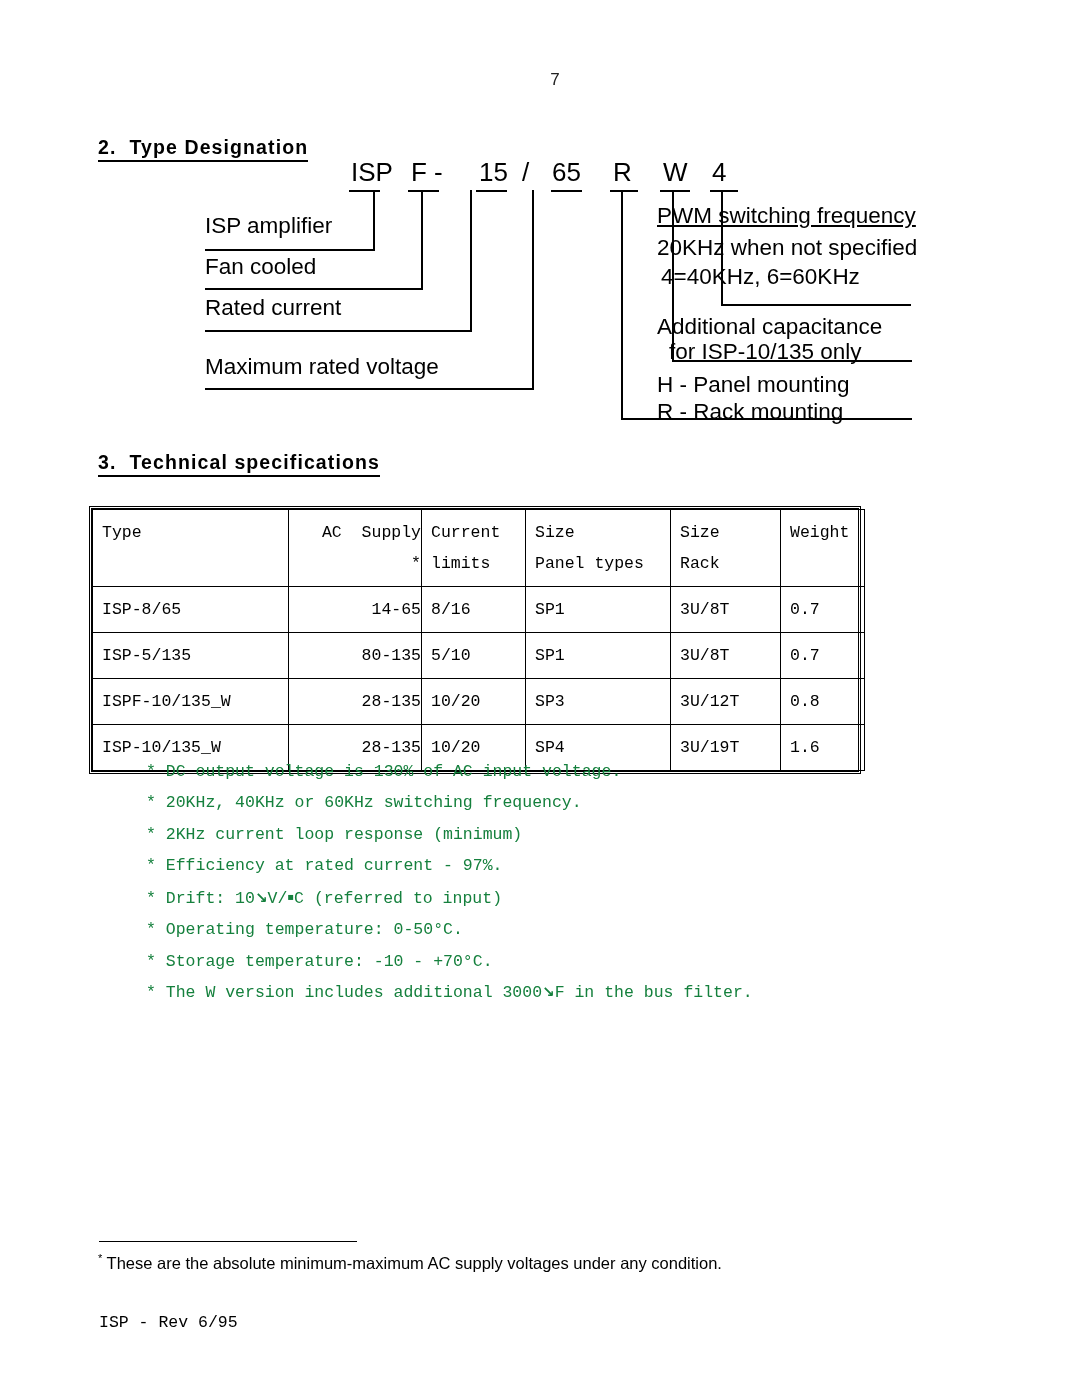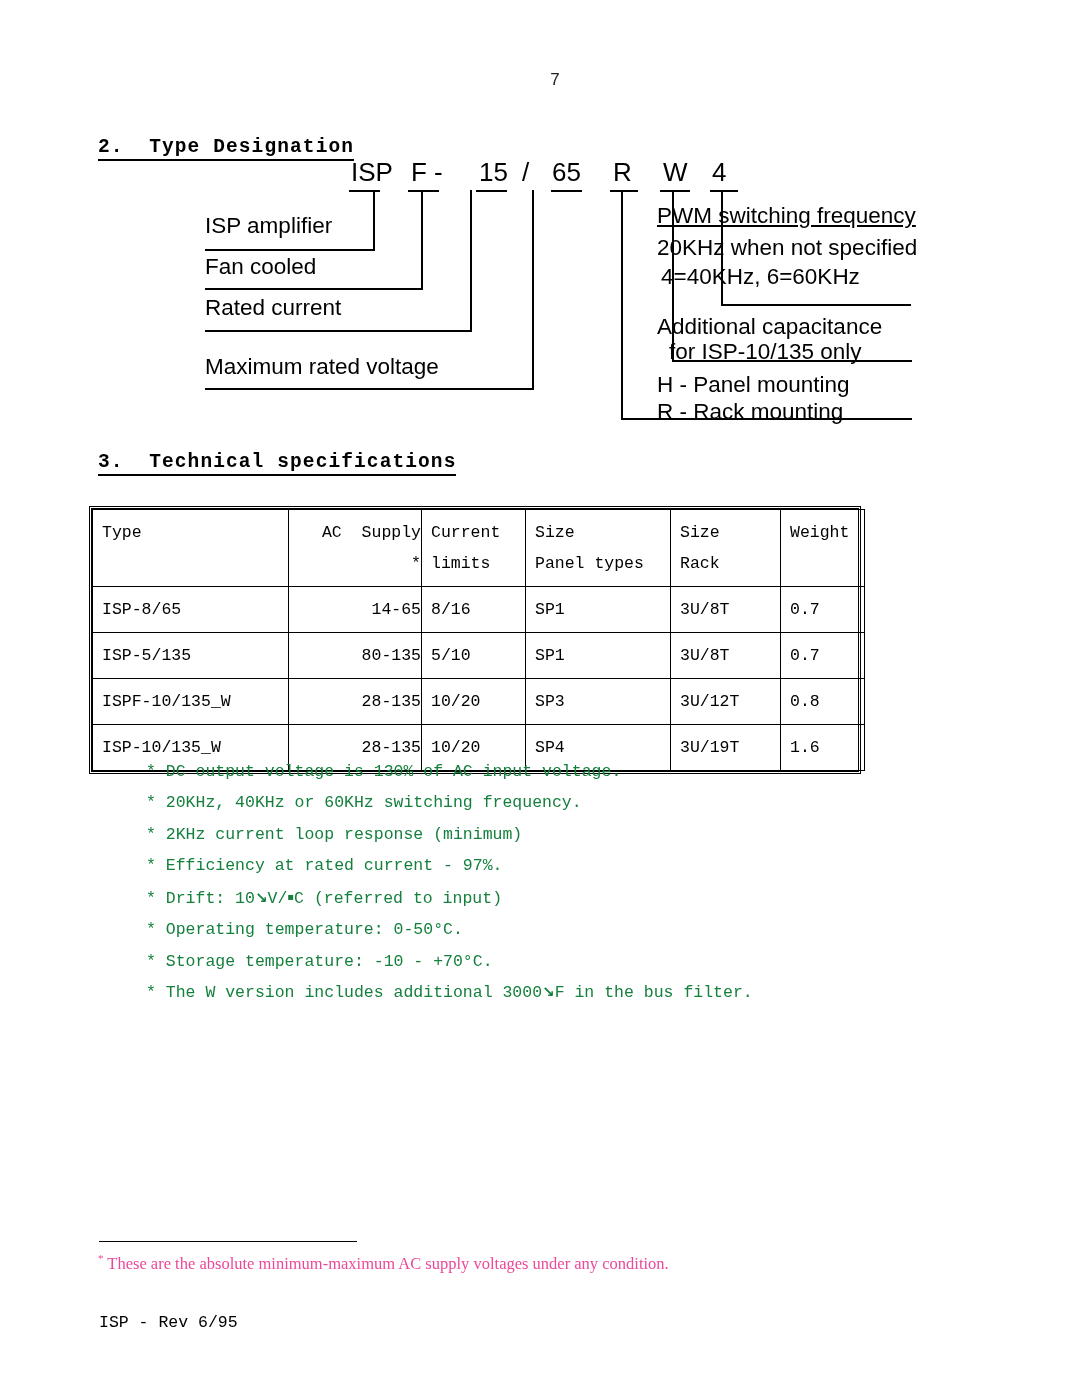--- a/index.html
+++ b/index.html
@@ -29,21 +29,21 @@
     width: 1110px;
     text-align: center;
     font-family: "Liberation Sans", sans-serif;
     font-size: 17px;
     color: #222;
   }
 
   
   .heading {
     position: absolute;
-    font-family: Liberation Mono, monospace;
+    font-family: Liberation Sans, sans-serif;
     font-weight: bold;
     font-size: 19.5px;
     letter-spacing: 1.1px;
     white-space: pre;
     border-bottom: 2px solid #000;
     padding-bottom: 1px;
   }
   #heading-2 { left: 98px; top: 136px; }
   #heading-3 { left: 98px; top: 451px; text-align: center; }
 
@@ -154,24 +154,24 @@
     left: 99px;
     top: 1241px;
     width: 258px;
     height: 0;
     border-top: 1.6px solid #000;
   }
   .footnote {
     position: absolute;
     left: 98px;
     top: 1252px;
-    font-family: Liberation Serif, serif;
+    font-family: Liberation Sans, sans-serif;
     font-size: 16.5px;
     white-space: pre;
-    color: #ec4899;
+    color: #000000;
   }
   .footnote sup {
     font-size: 11px;
   }
   .revision {
     position: absolute;
     left: 99px;
     top: 1313px;
     font-family: "Liberation Mono", "DejaVu Sans Mono", monospace;
     font-size: 16.5px;

